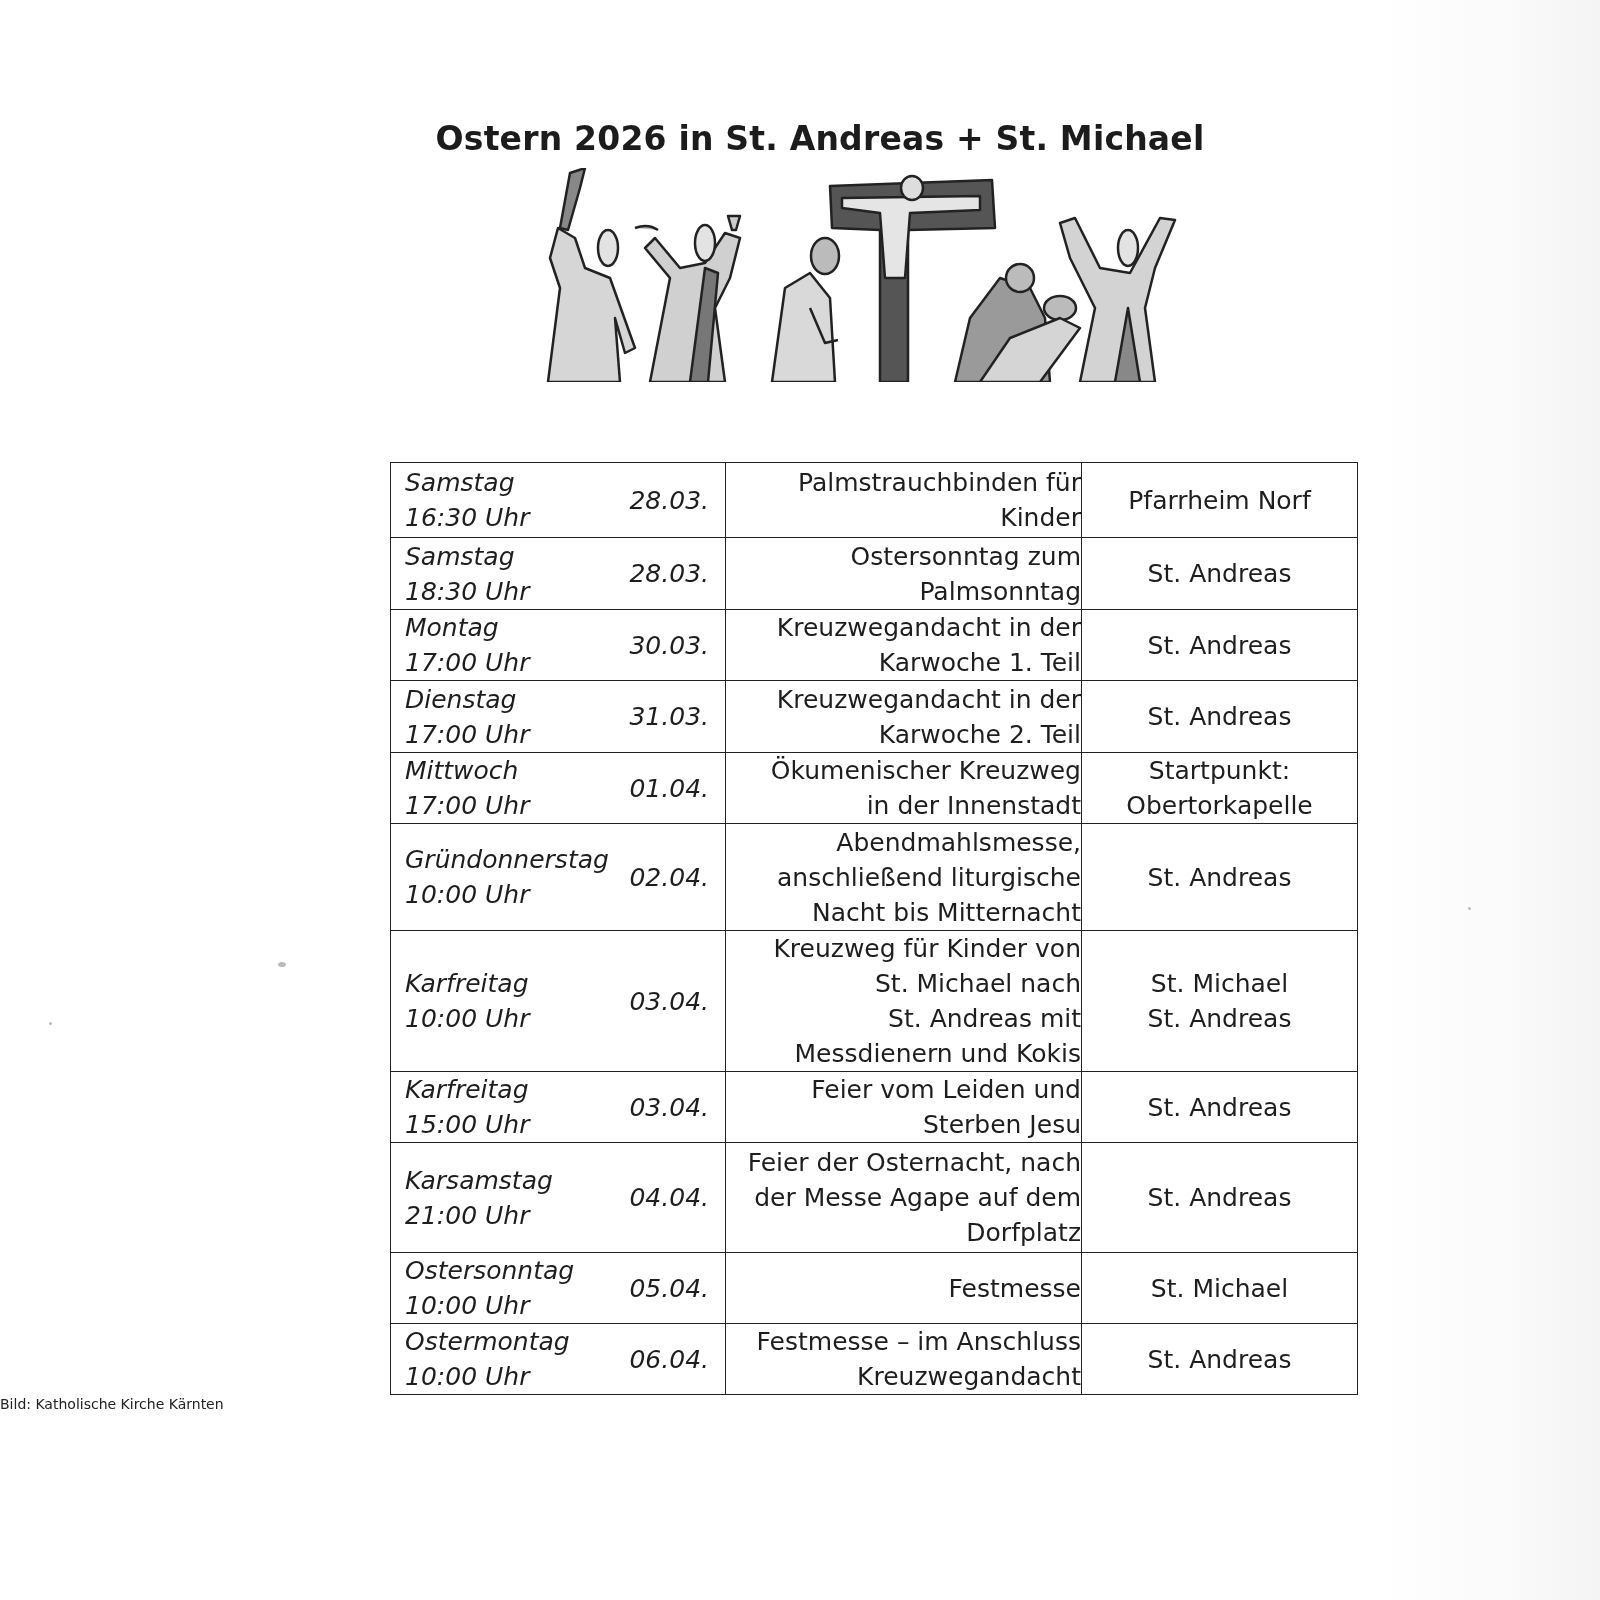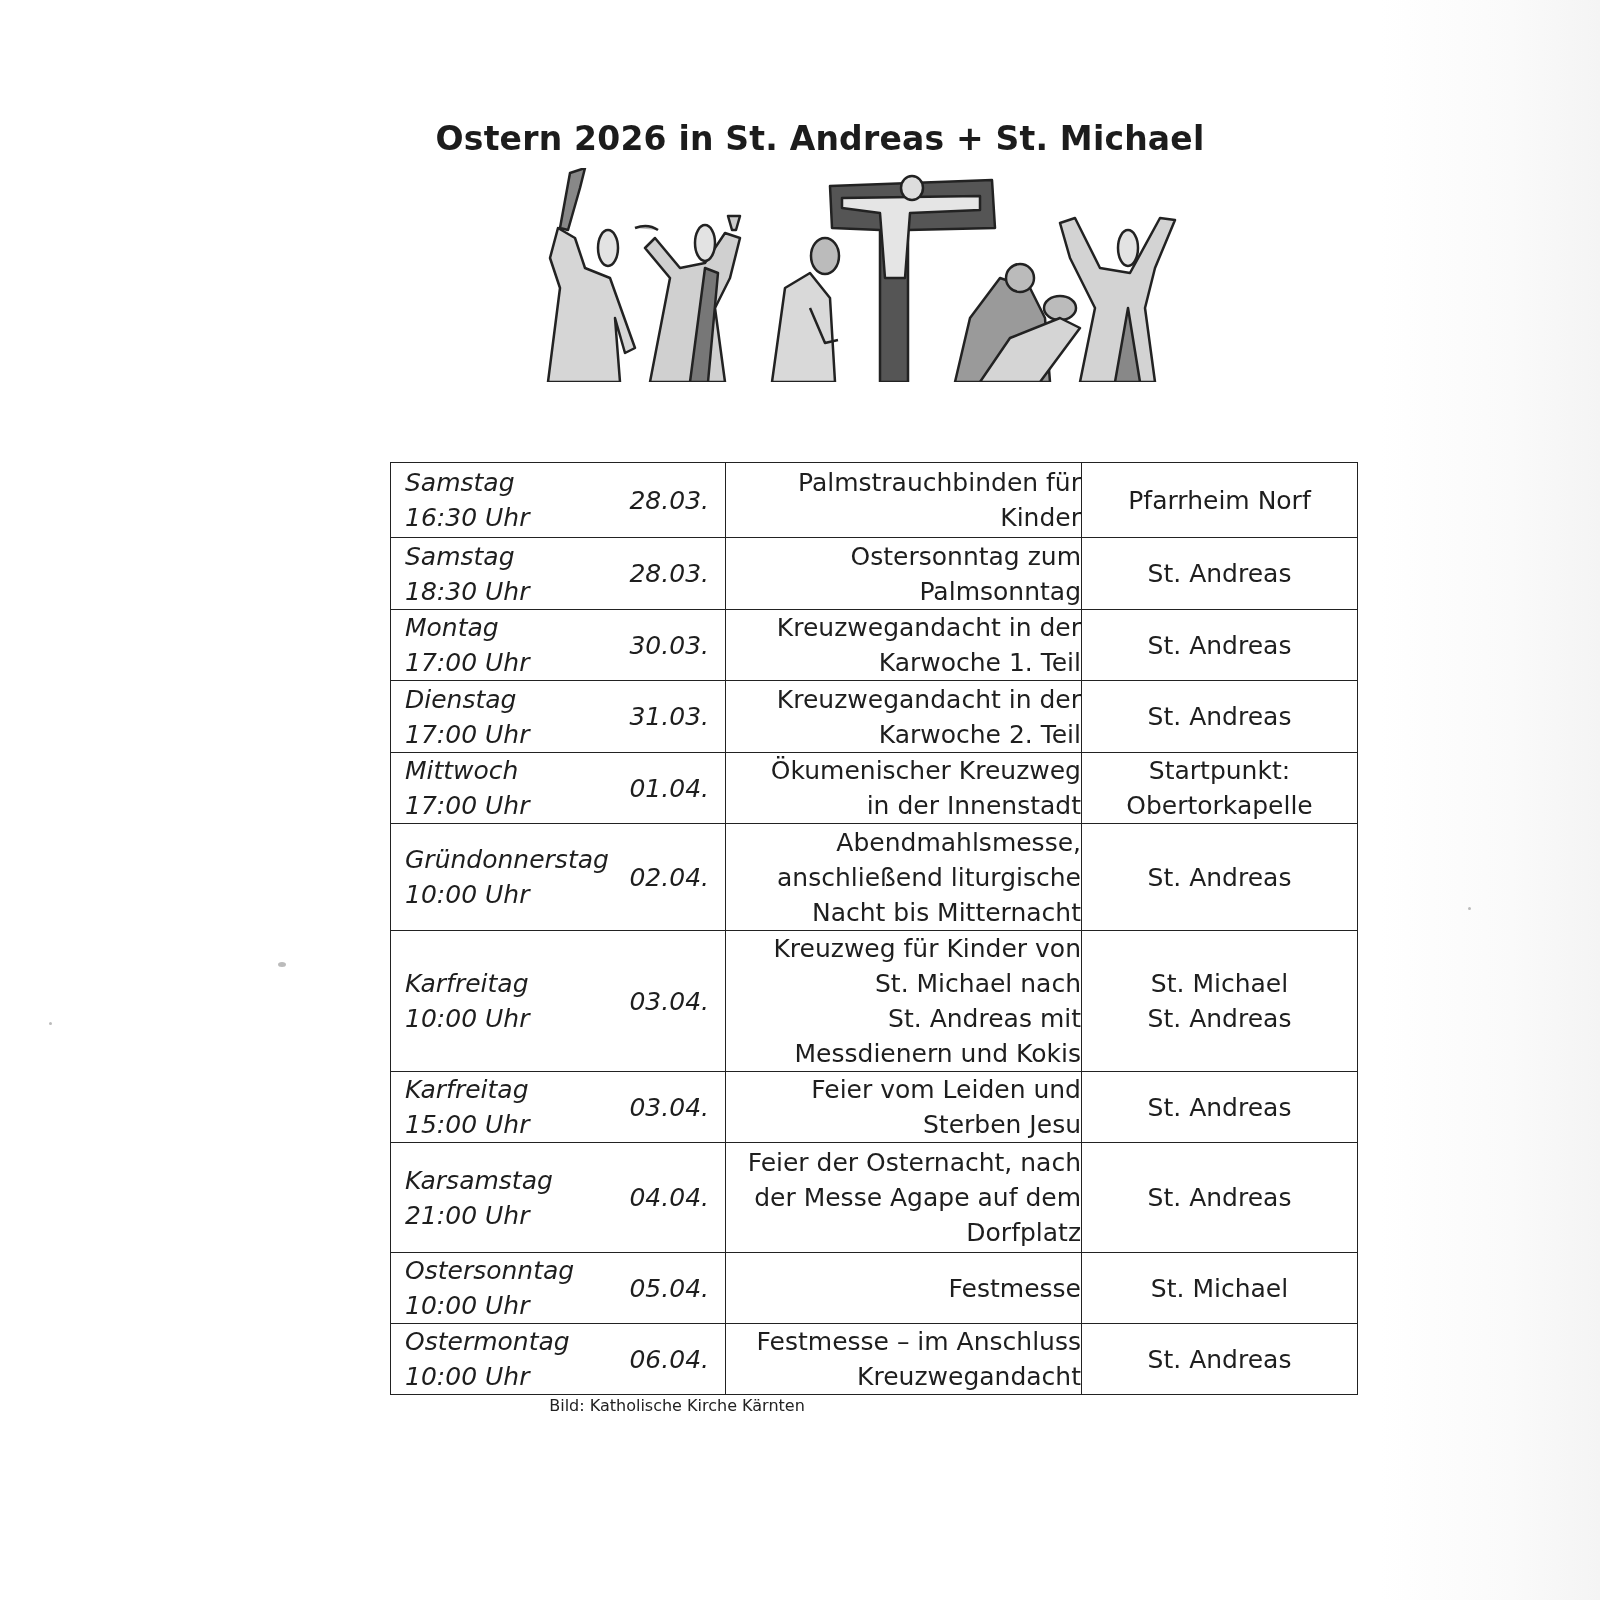--- a/index.html
+++ b/index.html
@@ -29,21 +29,21 @@
   }
   .c-day { width: 334px; font-style: italic; }
   .c-event { width: 355px; text-align: right; }
   .c-place { width: 275px; text-align: center; }
   .daycell { display: flex; align-items: center; justify-content: space-between; padding: 0 16px 0 14px; }
   .daytime span { display: block; }
   .date { font-size: 25px; }
   .ev span, .pl span { display: block; }
   .caption {
     position: absolute; left: 0; width: 1354px; top: 1396px;
-    text-align: center; font-size: 16px; color: #222;
+    text-align: left; font-size: 14px; color: #222;
   }
   .speck { position: absolute; background: #bbb; border-radius: 50%; }
 </style>
 </head>
 <body>
 
 <div class="page-edge"></div>
 
 <h1 class="title">Ostern 2026 in St. Andreas + St. Michael</h1>
 

